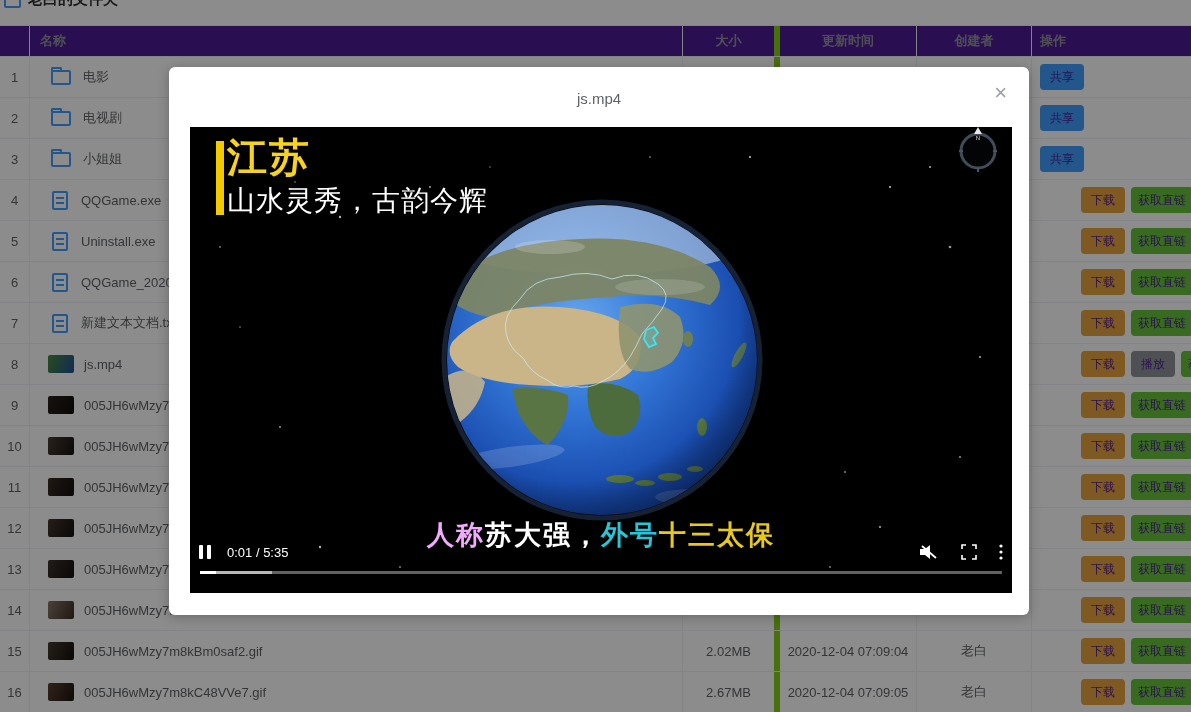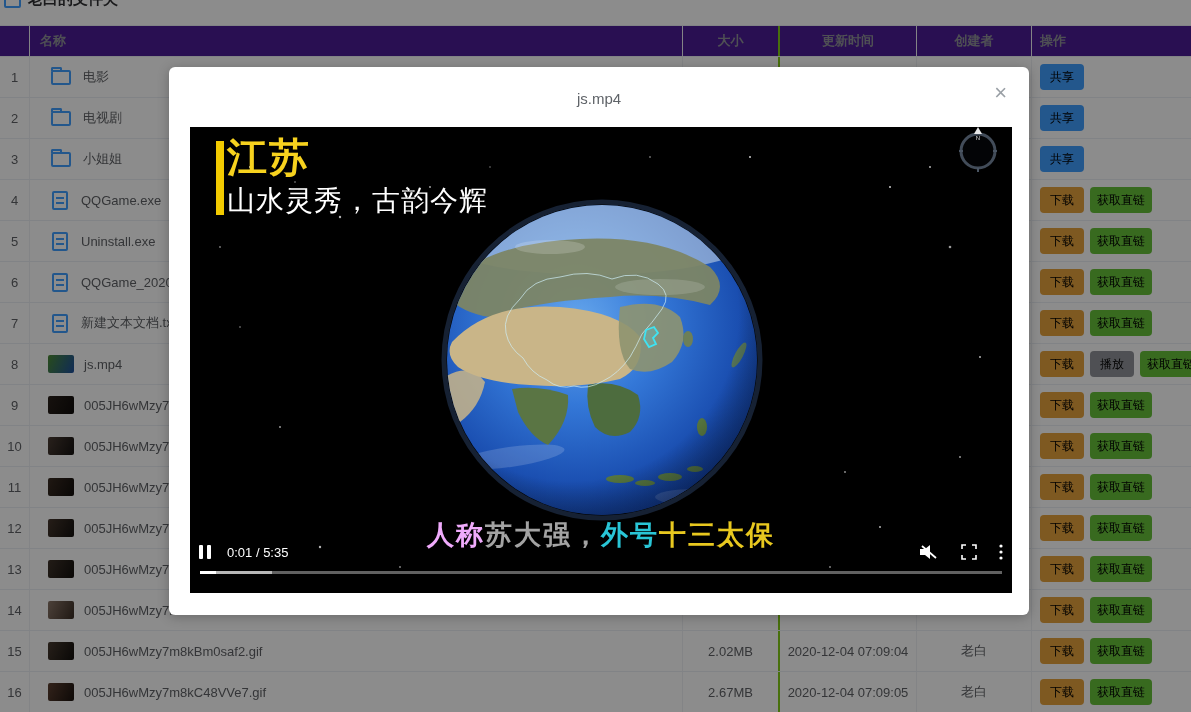--- a/index.html
+++ b/index.html
@@ -11,39 +11,39 @@
               font-size:15px;font-weight:bold;color:#303133;z-index:1;}
   .bc-folder{width:13px;height:10px;border:2px solid #409EFF;border-radius:2px;margin-top:3px;}
 
   .table{position:absolute;top:25px;left:0;right:0;z-index:1;}
   .thead{display:flex;height:30px;background:#4c1d95;border-top:1px solid #ebeef5;
          border-bottom:1px solid #ebeef5;font-weight:bold;color:#909399;font-size:13px;}
   .trow{display:flex;height:40px;border-bottom:1px solid #ebeef5;font-size:13px;color:#606266;background:#fff;}
   .cell{display:flex;align-items:center;box-sizing:border-box;}
   .c-idx{width:30px;justify-content:center;border-right:1px solid #eef0f4;flex-shrink:0;}
   .c-name{flex:1;padding-left:10px;overflow:hidden;white-space:nowrap;border-right:1px solid #eef0f4;}
-  .c-size{width:97px;justify-content:center;border-right:2px solid #84cc16;flex-shrink:0;}
+  .c-size{width:97px;justify-content:center;border-right:6px solid #84cc16;flex-shrink:0;}
   .c-time{width:137px;justify-content:center;border-right:1px solid #eef0f4;flex-shrink:0;}
   .c-creator{width:115px;justify-content:center;border-right:1px solid #eef0f4;flex-shrink:0;}
   .c-ops{width:159px;padding-left:8px;overflow:hidden;white-space:nowrap;flex-shrink:0;}
 
   .icon-folder{width:16px;height:11px;border:2px solid #409EFF;border-radius:2px;position:relative;
                margin-left:11px;margin-right:12px;flex-shrink:0;}
   .icon-folder::before{content:"";position:absolute;top:-5px;left:-2px;width:7px;height:2px;
                border:2px solid #409EFF;border-bottom:none;border-radius:2px 2px 0 0;}
   .icon-file{width:12px;height:15px;border:2px solid #409EFF;border-radius:2px;position:relative;
              margin-left:12px;margin-right:13px;flex-shrink:0;}
   .icon-file::before{content:"";position:absolute;left:2px;top:4px;width:8px;height:2px;
              background:#409EFF;box-shadow:0 5px 0 #409EFF;}
   .icon-thumb{width:26px;height:18px;border-radius:2px;margin-left:8px;margin-right:10px;flex-shrink:0;}
 
-  .btn{height:26px;padding:0 10px;border:none;border-radius:4px;color:#000000;font-size:12px;
+  .btn{height:26px;padding:0 10px;border:none;border-radius:4px;color:#4c1d95;font-size:12px;
        margin-right:6px;white-space:nowrap;cursor:pointer;font-family:inherit;}
   .btn-share{background:#409EFF;}
-  .btn-download{background:#E6A23C;}
+  .btn-download{background:#E6A23C;margin-left:41px;}
   .btn-play{background:#909399;}
   .btn-link{background:#67C23A;padding:0 7px;}
 
   
   .mask{position:absolute;inset:0;background:rgba(0,0,0,0.45);z-index:10;}
   .dialog{position:absolute;left:169px;top:67px;width:860px;height:548px;background:#fff;
           border-radius:6px;z-index:20;box-shadow:0 2px 12px rgba(0,0,0,.25);}
   .dlg-title{text-align:center;padding-top:23px;font-size:15px;color:#5f6368;}
   .dlg-close{position:absolute;top:14px;right:16px;background:none;border:none;font-size:22px;
              color:#9aa0a6;line-height:1;cursor:pointer;}
@@ -410,21 +410,21 @@
 
     <svg class="compass" width="48" height="48" viewBox="0 0 48 48">
       <circle cx="24" cy="26" r="17" fill="rgba(15,20,28,.25)" stroke="#4a5563" stroke-width="3" opacity=".9"></circle>
       <line x1="5" y1="26" x2="9" y2="26" stroke="#4a5563" stroke-width="2"></line>
       <line x1="39" y1="26" x2="43" y2="26" stroke="#4a5563" stroke-width="2"></line>
       <line x1="24" y1="43" x2="24" y2="47" stroke="#4a5563" stroke-width="2"></line>
       <path d="M24,2 L20,9 L28,9 Z" fill="#e8e8e8"></path>
       <text x="24" y="15" font-size="6" fill="#dddddd" text-anchor="middle">N</text>
     </svg>
 
-    <div class="cap1"><span style="color: #f0abfc;">人称</span><span style="color: #a3a3a3;">苏大强，</span><span style="color: rgb(41, 197, 214);">外号</span><span style="color: rgb(232, 200, 31);">十三太保</span></div>
+    <div class="cap1"><span style="color: #f0abfc;">人称</span><span style="color: #ffffff;">苏大强，</span><span style="color: rgb(41, 197, 214);">外号</span><span style="color: rgb(232, 200, 31);">十三太保</span></div>
 
     <div class="cbar">
       <div class="pause">
           <span></span>
           <span></span>
         </div>
       <div class="vtime">0:01 / 5:35</div>
       <div class="spacer"></div>
       <div class="cicon">
         <svg width="21" height="18" viewBox="0 0 21 18">

